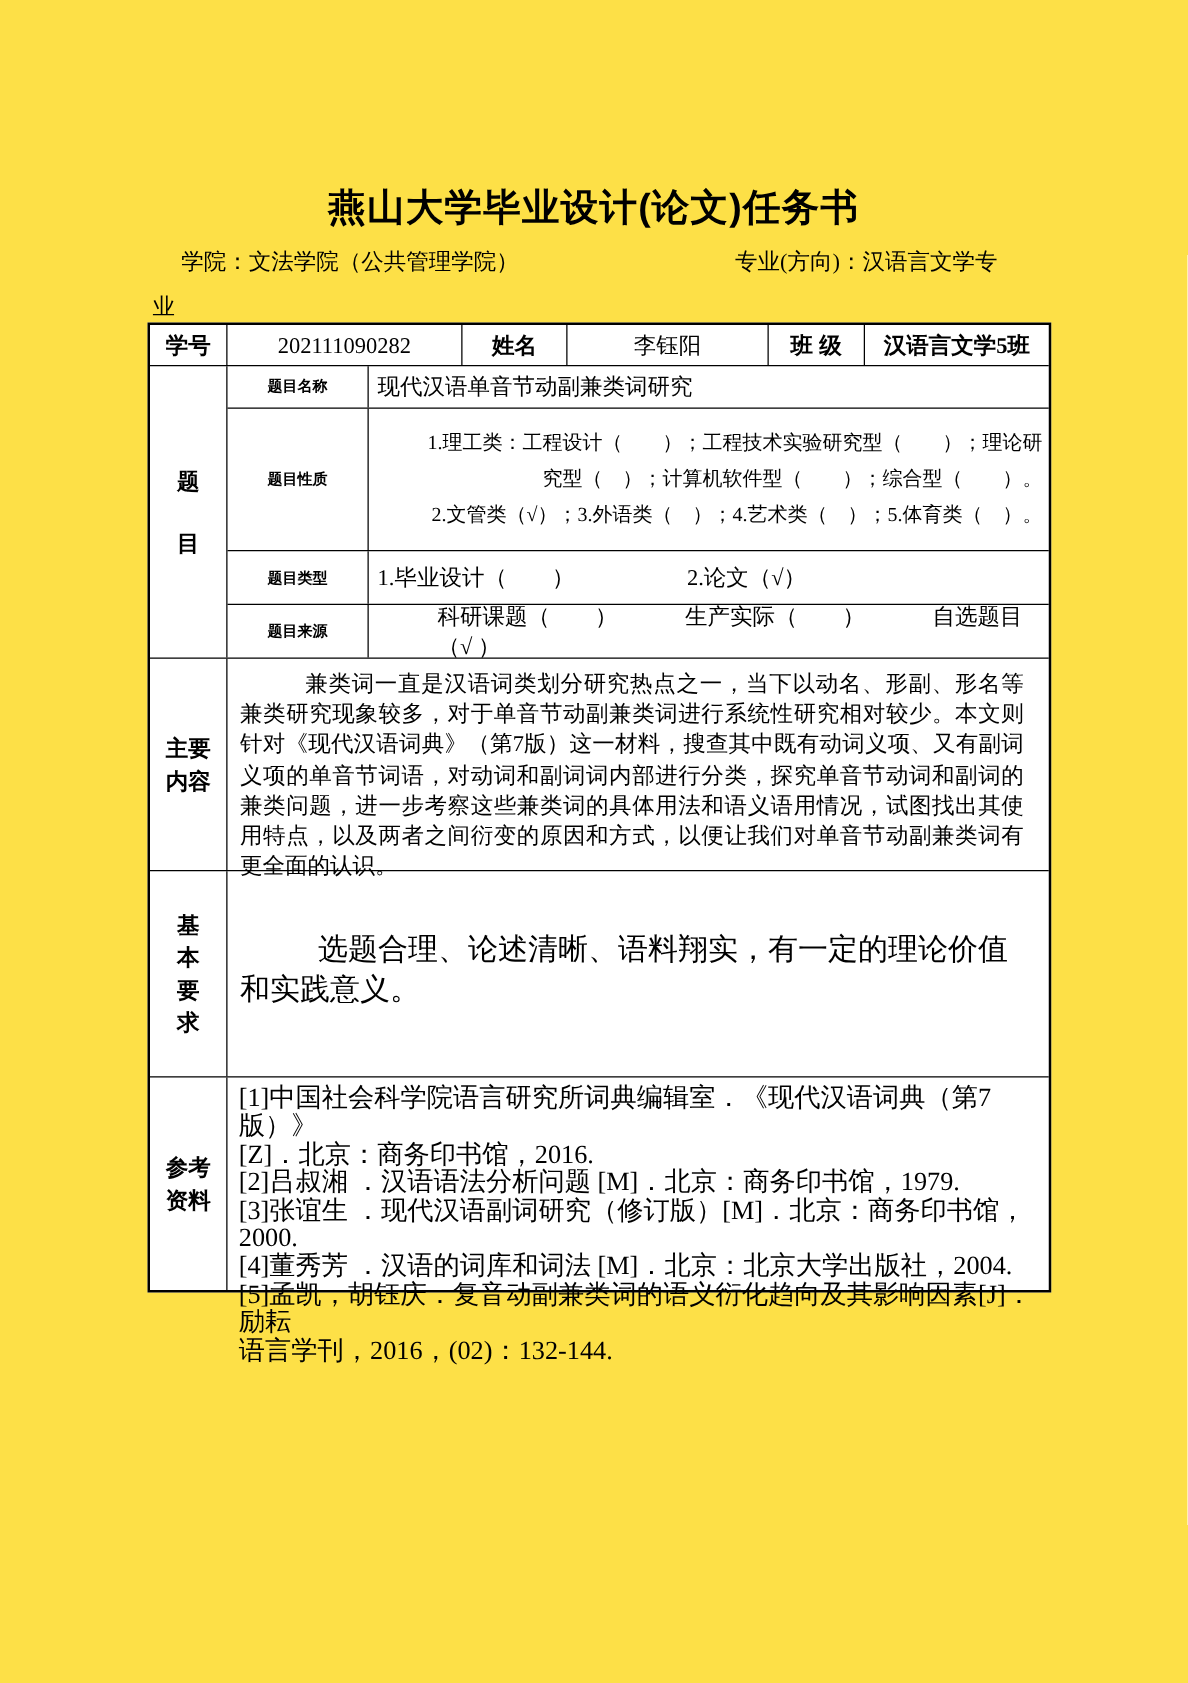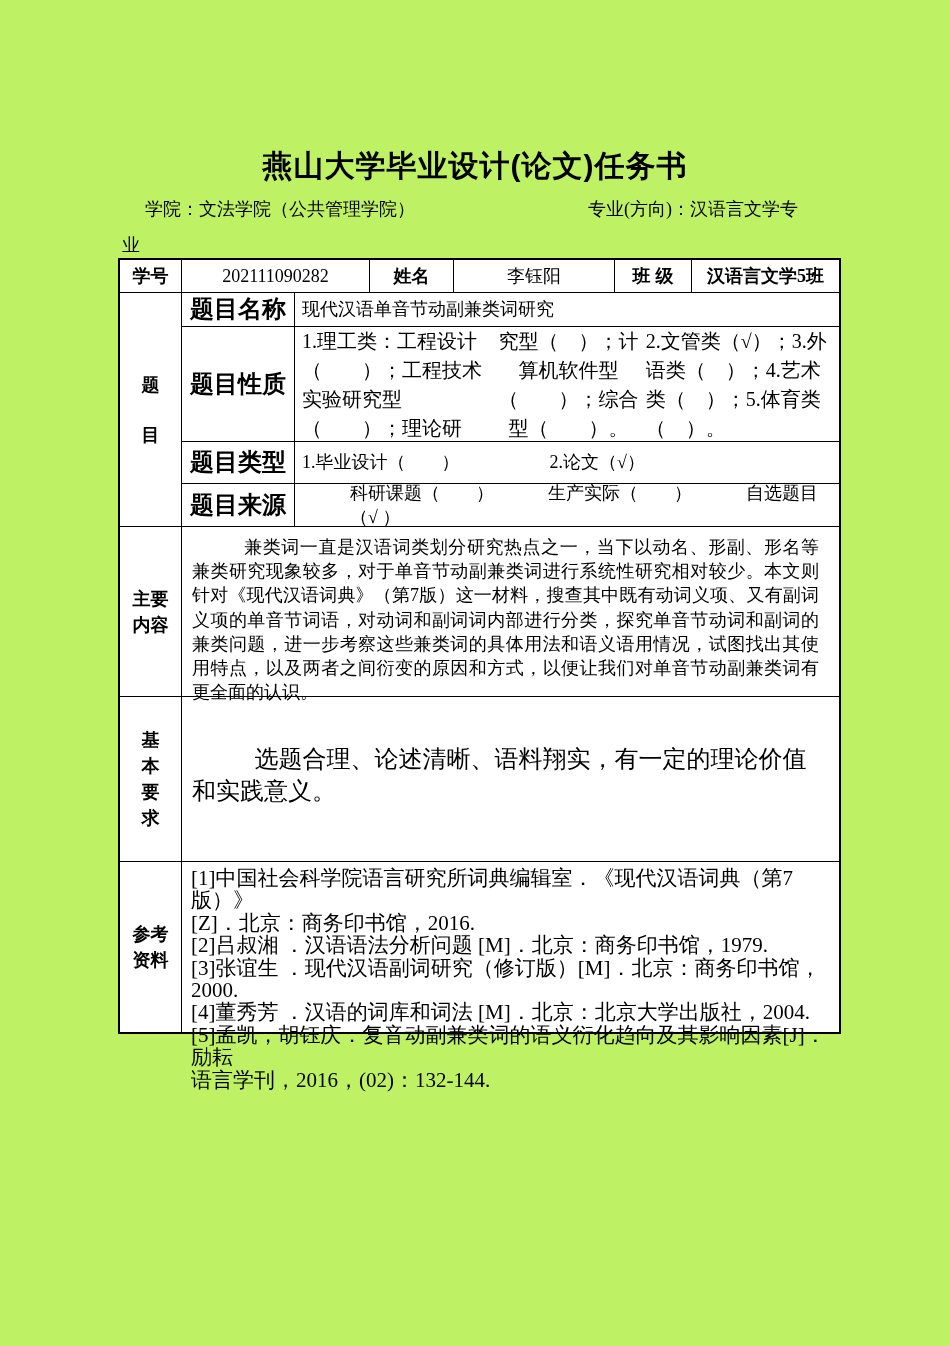--- a/index.html
+++ b/index.html
@@ -2,21 +2,21 @@
 <html><head>
 <meta charset="utf-8">
 <style>
   * { margin:0; padding:0; box-sizing:border-box; }
   html,body { background:#ffffff; }
   body {
     width:950px; height:1346px;
     color:#000;
     font-family:"Liberation Serif", serif;
   }
-  .page { position:relative; width:950px; height:1346px; overflow:hidden; background:#bef264; }
+  .page { position:relative; width:950px; height:1346px; overflow:hidden; background:#fde047; }
 
   .title {
     position:absolute; top:146px; left:0; width:100%;
     text-align:center; font-size:30px; font-weight:bold;
     font-family:"Liberation Sans", sans-serif;
     letter-spacing:1px;
   }
   .hdr-college { position:absolute; top:197px; left:145px; font-size:18px; }
   .hdr-major   { position:absolute; top:197px; left:588px; font-size:18px; }
   .hdr-wrap    { position:absolute; top:233px; left:122px; font-size:18px; }
@@ -48,26 +48,26 @@
   .tl-sm  { line-height:26px; }
 
   .sub { flex:1; display:flex; flex-direction:column; }
   .trow { display:flex; border-bottom:1px solid #000; }
   .trow.last { border-bottom:none;gap:48px; }
   .trow > :last-child { border-right:none; }
   .tlab {
     width:113px; flex-shrink:0;
     border-right:1px solid #000;
     display:flex; align-items:center; justify-content:center;
-    font-weight:bold; font-family:"Liberation Sans", sans-serif; font-size:24px;
+    font-weight:bold; font-family:"Liberation Sans", sans-serif; font-size:12px;
   }
   .tval { flex:1; display:flex; align-items:center; padding-left:7px; font-size:18px; }
   .tval.nature {
-    align-items:flex-start; justify-content:center;
-    font-size:20px; line-height:29px; padding:0 5px 0 7px;
+    flex-direction:column; align-items:flex-end; justify-content:center;
+    font-size:16px; line-height:29px; padding:0 5px 0 7px;
   }
   .tval.nature .center { text-align:center; }
 
   .ccell { flex:1; }
   .para {
     padding:8px 20px 0 10px;
     font-size:18px; line-height:24.2px;
     text-indent:2.9em; text-align:justify;
   }
   .req {

